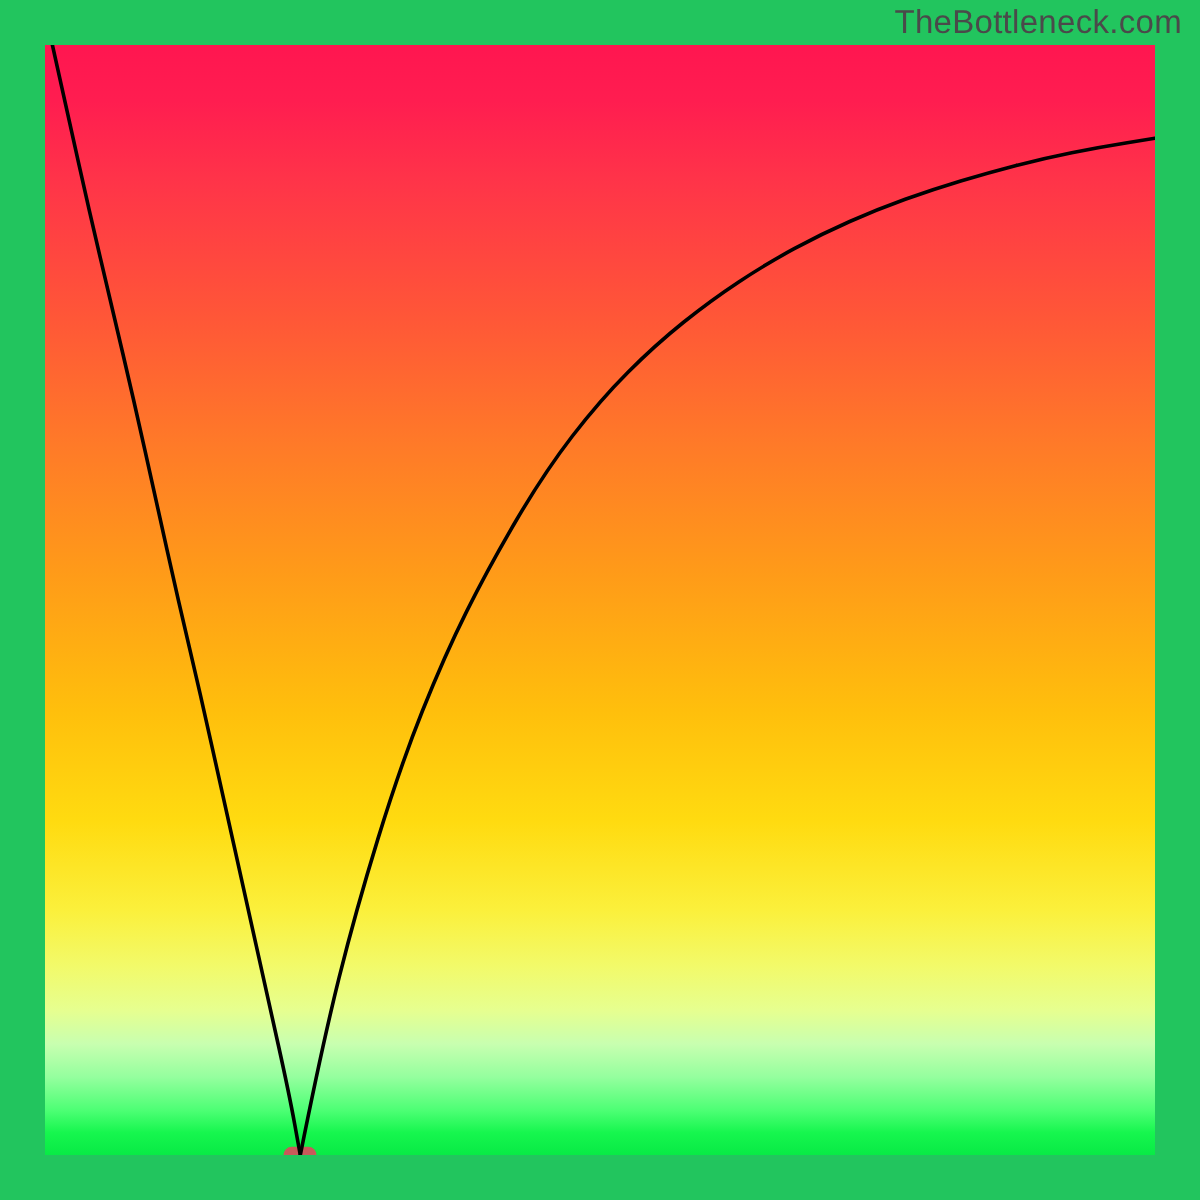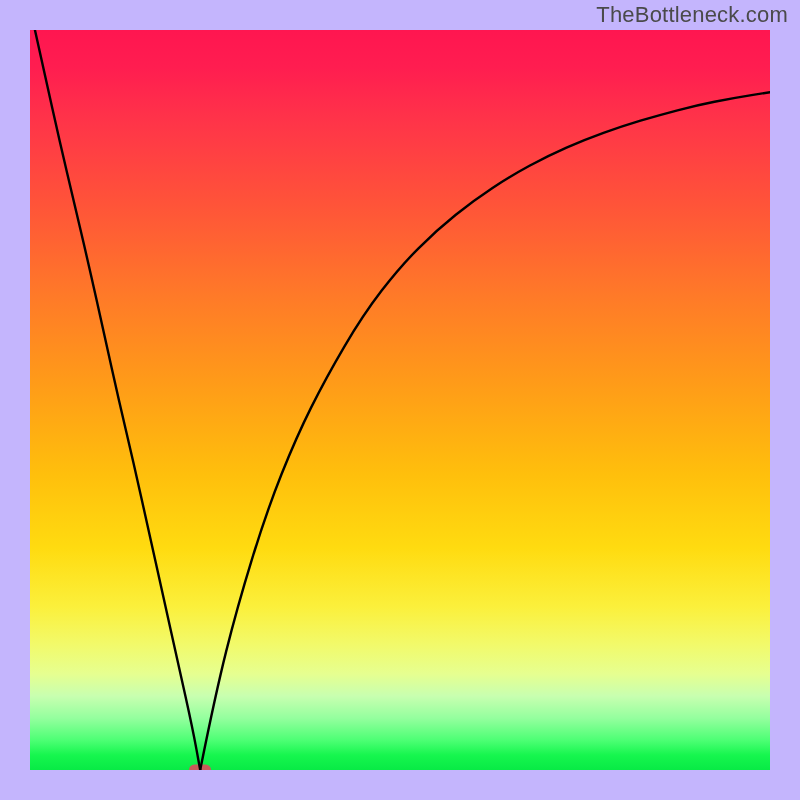--- a/index.html
+++ b/index.html
@@ -8,21 +8,21 @@
     width: 800px;
     height: 800px;
     background: #000;
     overflow: hidden;
     font-family: Arial, Helvetica, sans-serif;
   }
   .frame {
     position: relative;
     width: 800px;
     height: 800px;
-    background: #c4b5fd;
+    background: #22c55e;
   }
   .watermark {
     position: absolute;
     top: 2px;
     right: 12px;
     color: #4a4a4a;
     font-size: 22px;
     letter-spacing: 0.2px;
     font-weight: 400;
     z-index: 20;

